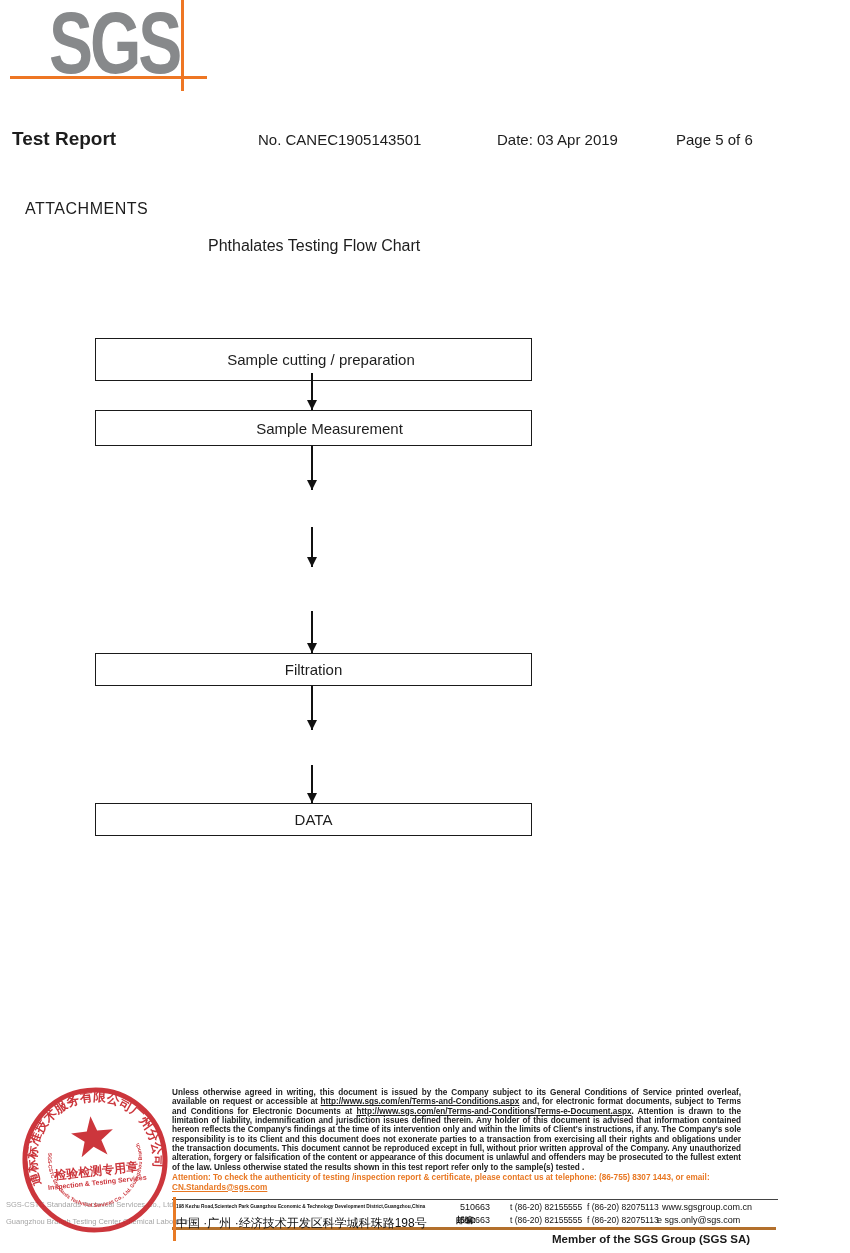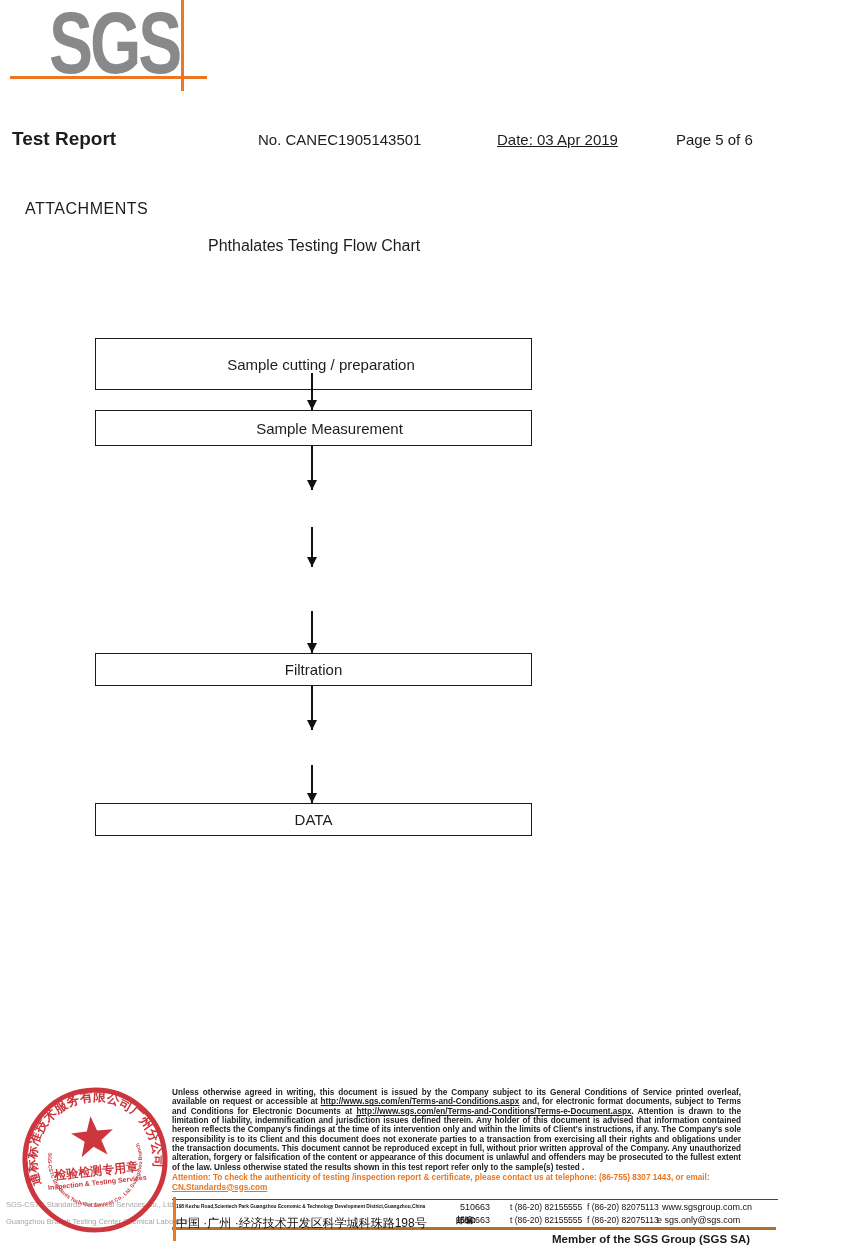--- a/index.html
+++ b/index.html
@@ -9,21 +9,21 @@
   
   .sgs-logo{position:absolute;left:49px;top:10px;font-size:88px;font-weight:bold;
             color:#87898b;line-height:66px;letter-spacing:-4px;
             transform:scaleX(0.75);transform-origin:0 0;}
   .logo-hline{position:absolute;left:10px;top:76px;width:197px;height:3px;background:#ee7623;}
   .logo-vline{position:absolute;left:181px;top:0;width:3px;height:91px;background:#ee7623;}
 
   
   .hdr{position:absolute;top:131px;font-size:15px;white-space:nowrap;}
   .hdr-title{position:absolute;left:12px;top:128px;font-size:19px;font-weight:bold;white-space:nowrap;}
-  .hdr-no{left:258px;} .hdr-date{left:497px;text-decoration:underline;} .hdr-page{left:676px;}
+  .hdr-no{left:258px;} .hdr-date{left:497px;} .hdr-page{left:676px;}
 
   
   .attachments{position:absolute;left:25px;top:200px;font-size:16px;letter-spacing:0.5px;}
   .flow-title{position:absolute;left:208px;top:237px;font-size:16px;white-space:nowrap;}
 
   
   .flowchart{position:absolute;left:95px;top:338px;width:437px;height:500px;}
   .fbox{position:absolute;left:0;width:437px;border:1.5px solid #1a1a1a;box-sizing:border-box;
         display:flex;align-items:center;justify-content:center;font-size:15px;background:#fff;}
   .arrow{position:absolute;left:216px;width:2px;background:#111;}
@@ -64,21 +64,21 @@
 
   <div class="hdr-title">Test Report</div>
   <div class="hdr hdr-no">No. CANEC1905143501</div>
   <div class="hdr hdr-date">Date: 03 Apr 2019</div>
   <div class="hdr hdr-page">Page 5 of 6</div>
 
   <div class="attachments">ATTACHMENTS</div>
   <div class="flow-title">Phthalates Testing Flow Chart</div>
 
   <div class="flowchart">
-    <div class="fbox" style="top:0;height:52px;padding-left:15px;">
+    <div class="fbox" style="top:0;height:43px;padding-left:15px;">
         <span>Sample cutting / preparation</span>
       </div>
     <div class="arrow" style="top:35px;height:37px;"></div>
     <div class="fbox" style="top:72px;height:36px;padding-left:32px;">
         <span>Sample Measurement</span>
       </div>
     <div class="arrow" style="top:108px;height:44px;"></div>
     <div class="arrow" style="top:189px;height:40px;"></div>
     <div class="arrow" style="top:273px;height:42px;"></div>
     <div class="fbox" style="top:315px;height:33px;">

